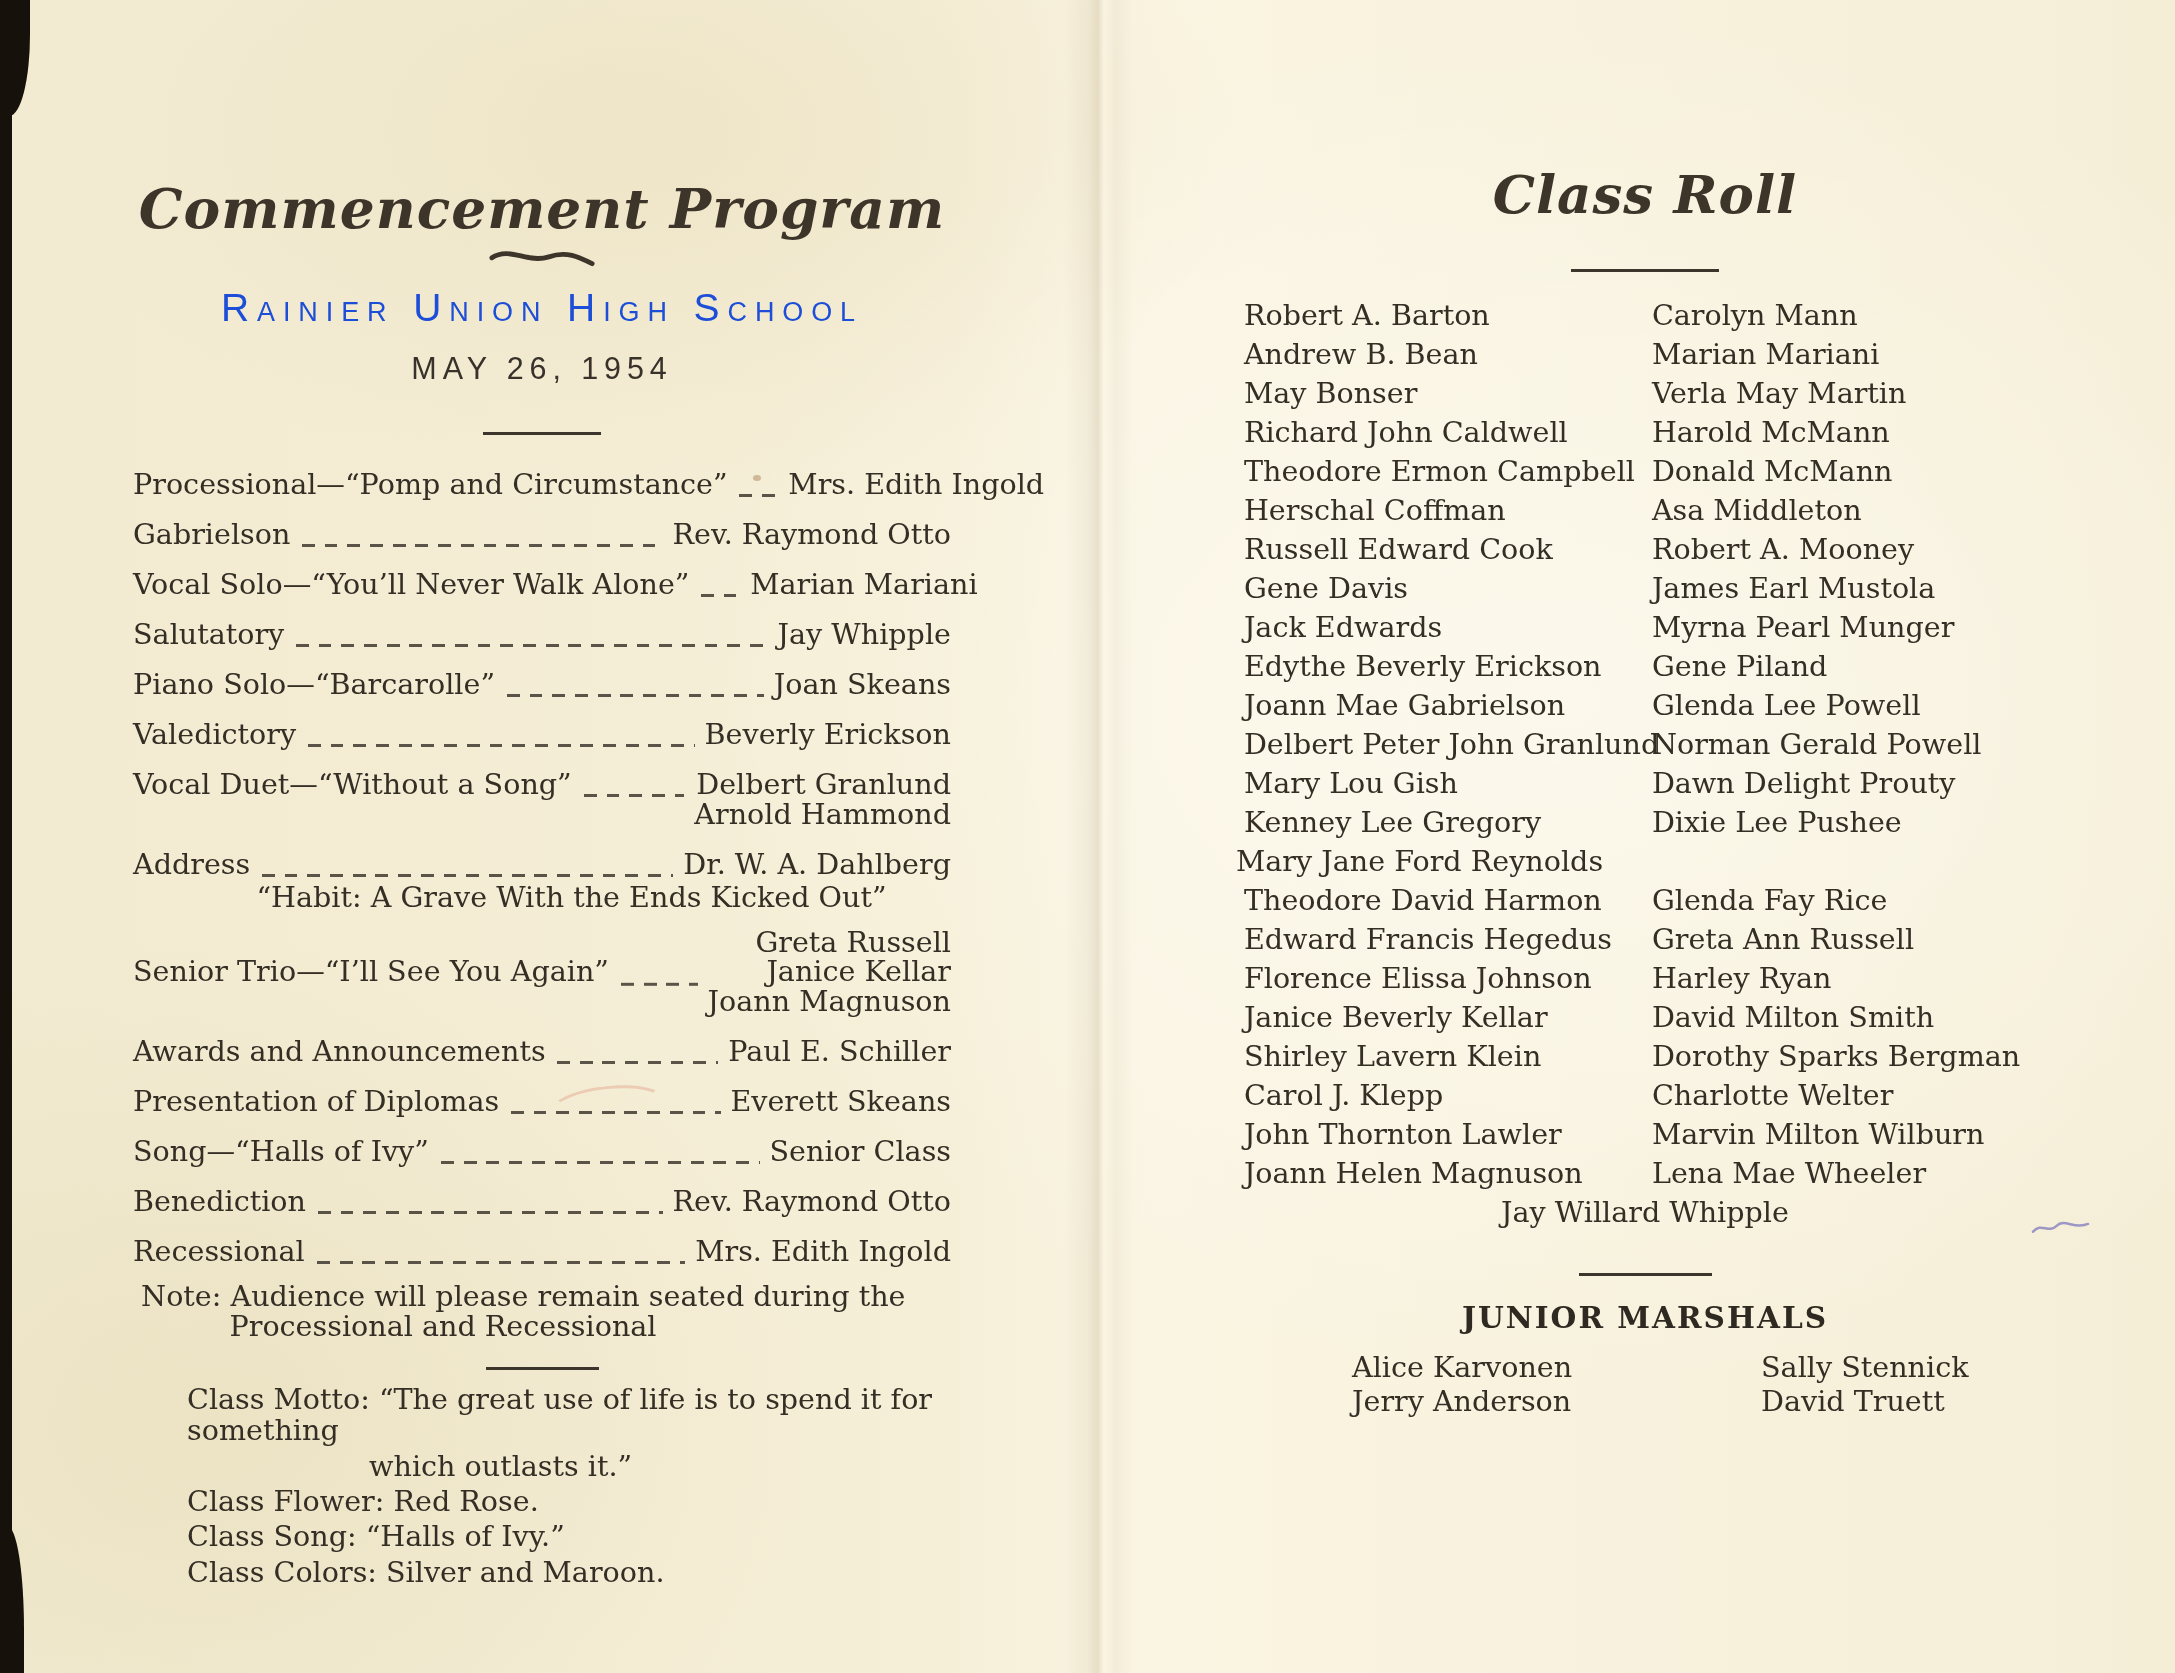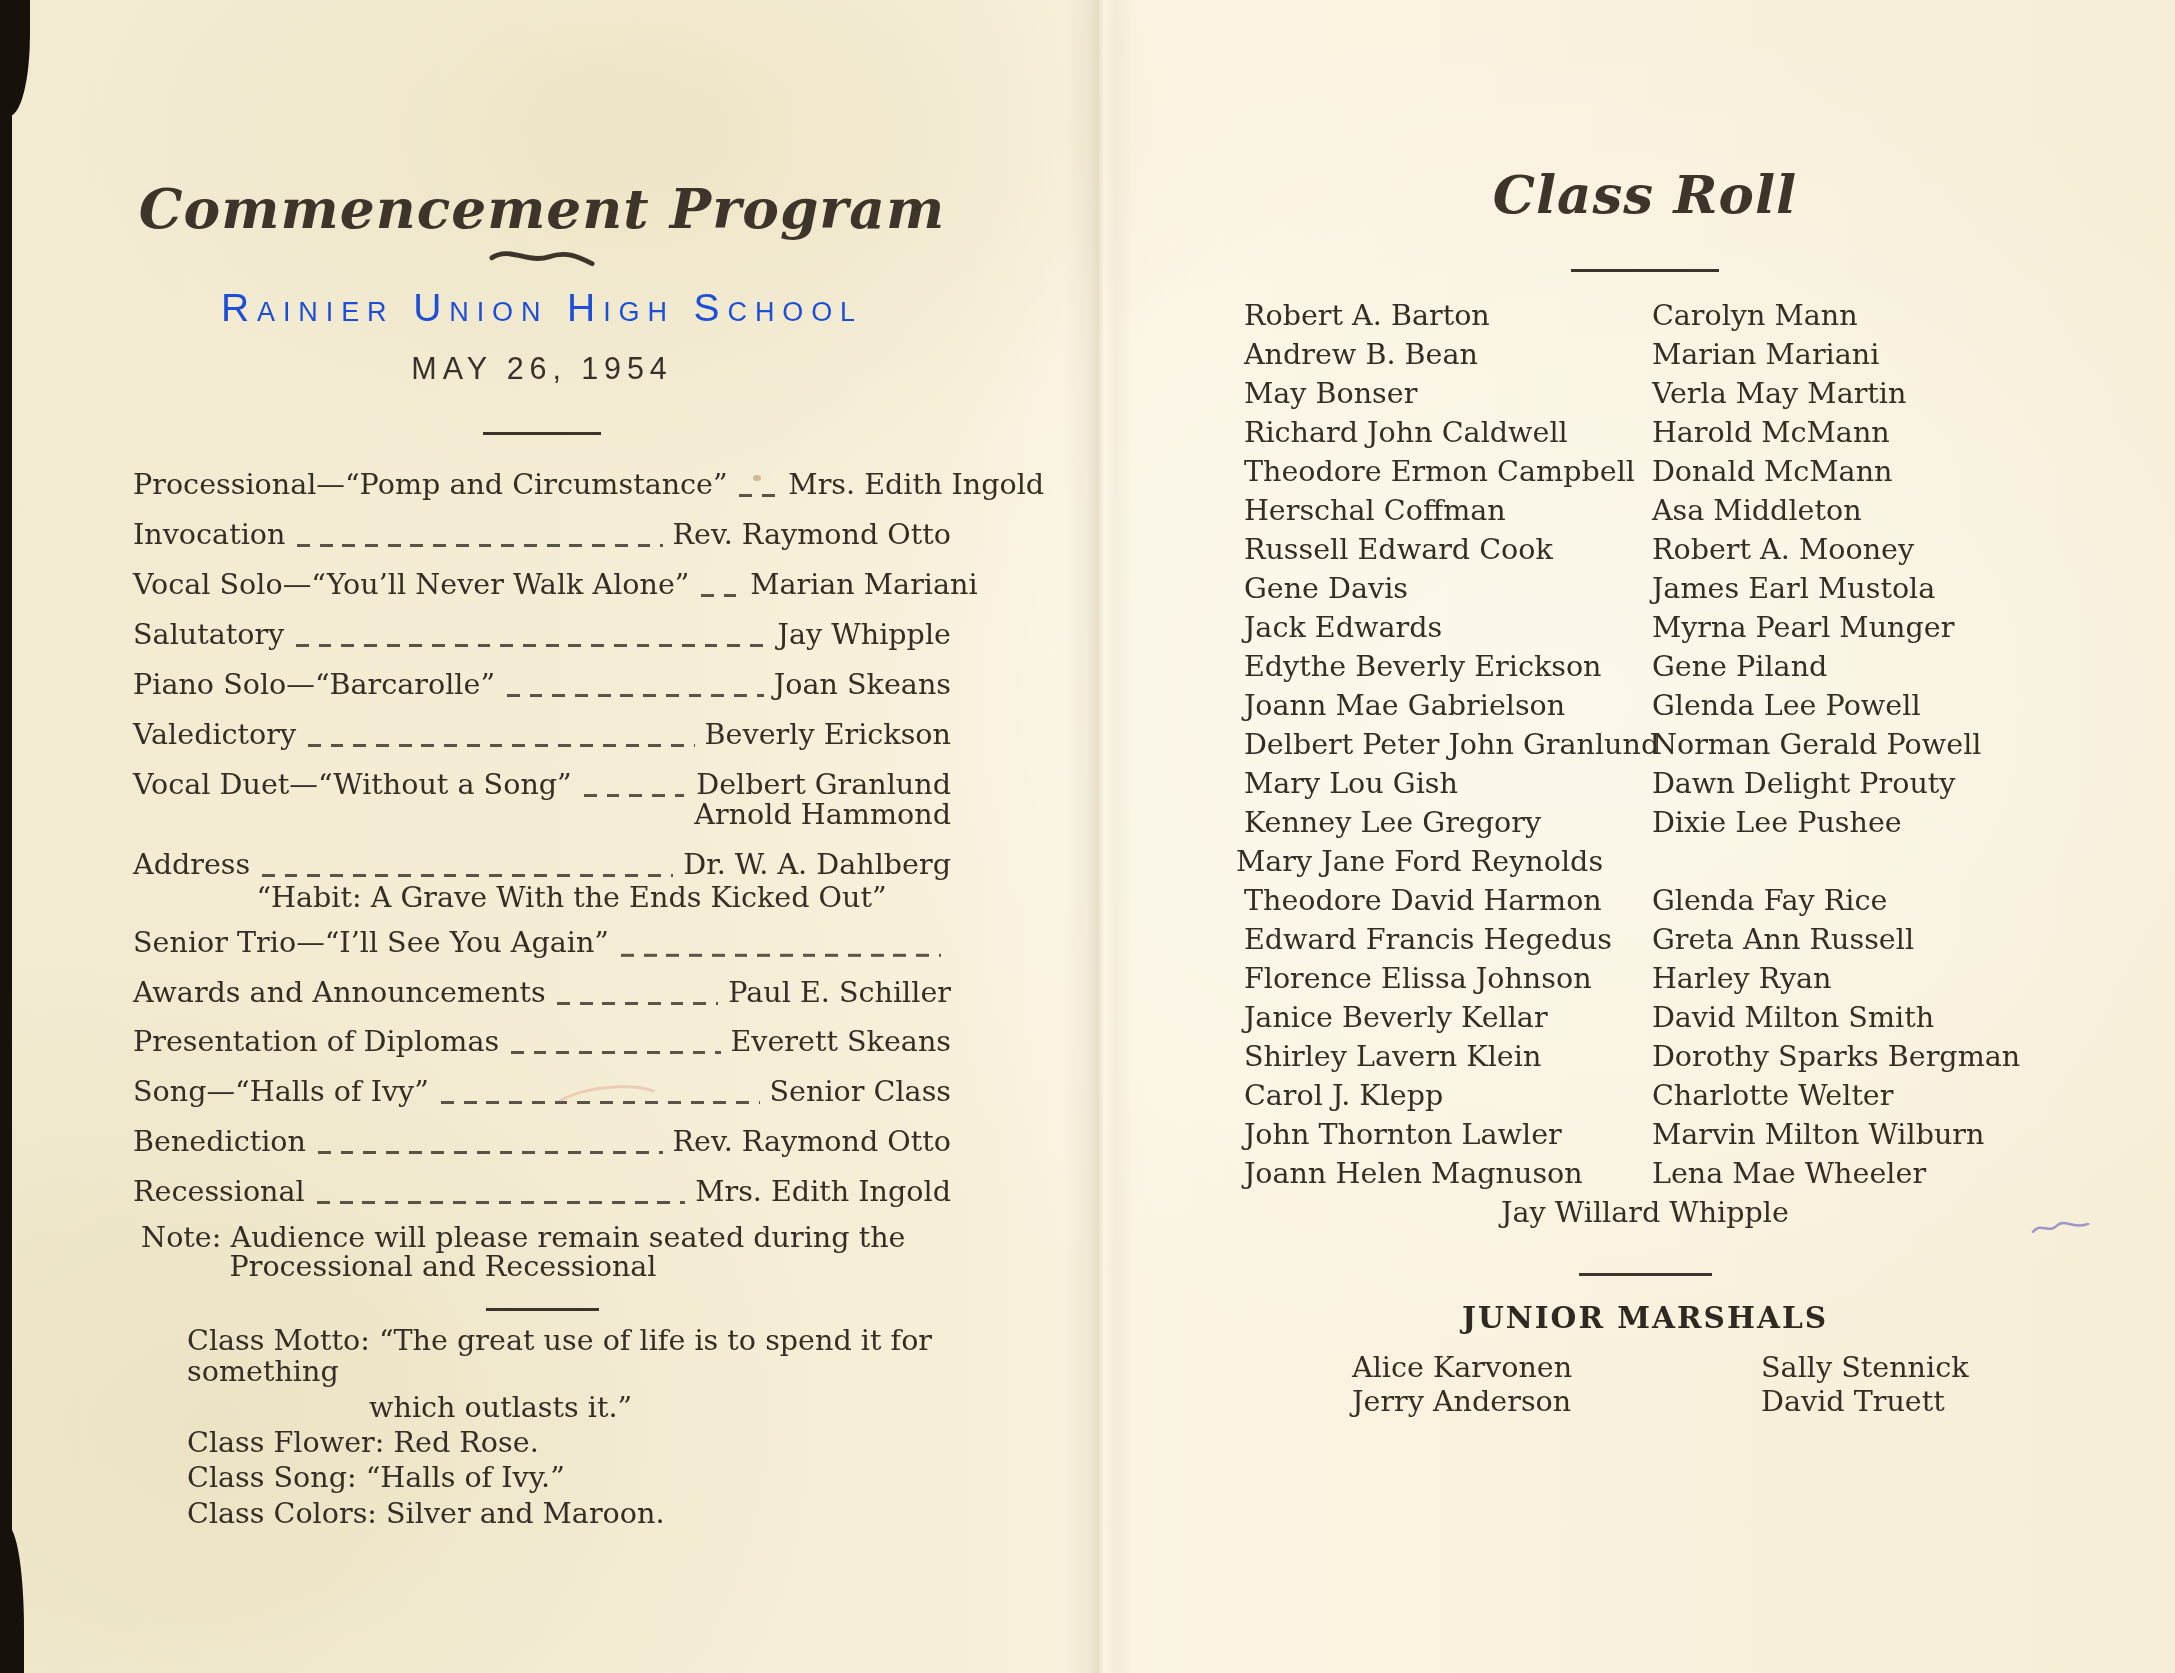--- a/index.html
+++ b/index.html
@@ -145,21 +145,21 @@
   <div class="lp-date">MAY 26, 1954</div>
   <hr class="rule">
 
   <div class="program">
     <div class="prog-row">
       <span class="prog-label">Processional—“Pomp and Circumstance”</span>
       <span class="leader"></span>
       <span class="prog-names">Mrs. Edith Ingold</span>
     </div>
     <div class="prog-row">
-      <span class="prog-label">Invocation</span>
+      <span class="prog-label">Gabrielson</span>
       <span class="leader"></span>
       <span class="prog-names">Rev. Raymond Otto</span>
     </div>
     <div class="prog-row">
       <span class="prog-label">Vocal Solo—“You’ll Never Walk Alone”</span>
       <span class="leader"></span>
       <span class="prog-names">Marian Mariani</span>
     </div>
     <div class="prog-row">
       <span class="prog-label">Salutatory</span>
@@ -188,20 +188,25 @@
       <div class="prog-row" style="margin-top:0">
         <span class="prog-label">Address</span>
         <span class="leader"></span>
         <span class="prog-names">Dr. W. A. Dahlberg</span>
       </div>
       <div class="prog-subtitle">“Habit: A Grave With the Ends Kicked Out”</div>
     </div>
     <div class="prog-row v-center">
       <span class="prog-label">Senior Trio—“I’ll See You Again”</span>
       <span class="leader"></span>
+      <span class="prog-names">
+        <div>Greta Russell</div>
+        <div>Janice Kellar</div>
+        <div>Joann Magnuson</div>
+      </span>
     </div>
     <div class="prog-row">
       <span class="prog-label">Awards and Announcements</span>
       <span class="leader"></span>
       <span class="prog-names">Paul E. Schiller</span>
     </div>
     <div class="prog-row">
       <span class="prog-label">Presentation of Diplomas</span>
       <span class="leader"></span>
       <span class="prog-names">Everett Skeans</span>

